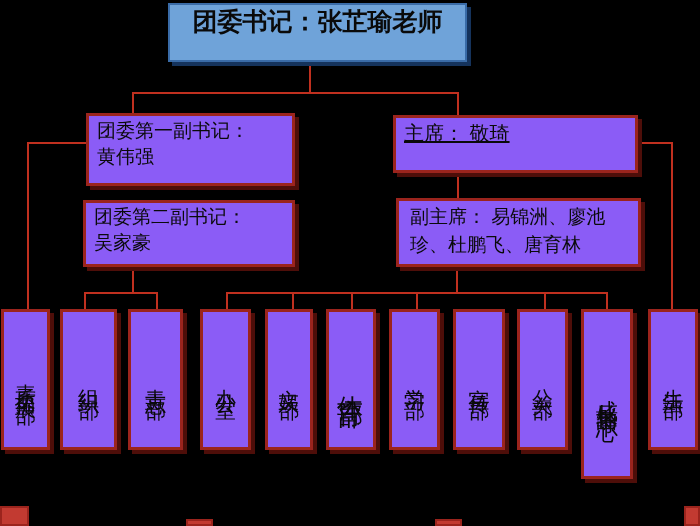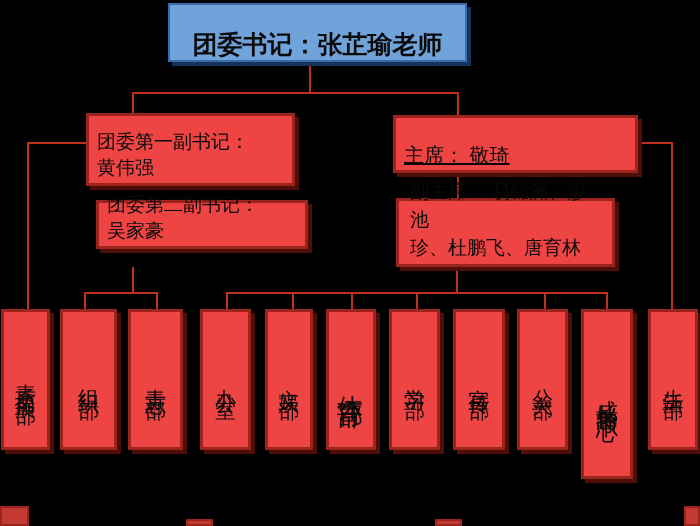--- a/index.html
+++ b/index.html
@@ -9,31 +9,31 @@
     background:#000000;
     overflow:hidden;
     font-family:"Liberation Sans","DejaVu Sans",sans-serif;
   }
   .node{
     position:absolute;
     box-sizing:border-box;
     color:#0a0a0a;
   }
   .red{
-    background:#ef4444;
+    background:#8b5cf6;
     border:3px solid #9B241D;
     box-shadow:4px 4px 0 #4E0E09;
   }
   .blue{
     background:#6FA3D9;
     border:2px solid #3A6CA8;
     box-shadow:4px 4px 0 #15335C;
   }
   .htext{
-    display:flex;flex-direction:column;justify-content:flex-end;
+    display:flex;flex-direction:column;justify-content:flex-start;
     white-space:pre-line;
     font-size:19px;line-height:26px;
     padding:2px 8px;
   }
   .title{
     align-items:center;
     font-weight:bold;
     font-size:25px;line-height:28px;
     white-space:nowrap;
   }
@@ -83,26 +83,26 @@
   <div class="line" style="left:544px;top:292px;width:2px;height:17px;"></div>
   <div class="line" style="left:606px;top:292px;width:2px;height:17px;"></div>
 
   <div class="node blue htext title" style="left:168px;top:3px;width:299px;height:59px;">
     <span>团委书记：张芷瑜老师</span>
   </div>
 
   <div class="node red htext" style="left:86px;top:113px;width:209px;height:73px;">团委第一副书记：
 黄伟强</div>
 
-  <div class="node red htext" style="left:96px;top:200px;width:212px;height:49px;">团委第二副书记：
+  <div class="node red htext" style="left:83px;top:200px;width:212px;height:67px;font-family:Liberation Mono, monospace;">团委第二副书记：
 吴家豪</div>
 
   <div class="node red htext" style="left:393px;top:115px;width:245px;height:58px;font-size:20px;text-decoration:underline;">主席： 敬琦</div>
 
-  <div class="node red htext" style="left:396px;top:198px;width:219px;height:69px;line-height:28px;padding-left:11px;">副主席： 易锦洲、廖池
+  <div class="node red htext" style="left:396px;top:198px;width:245px;height:69px;line-height:28px;padding-left:11px;">副主席： 易锦洲、廖池
 珍、杜鹏飞、唐育林</div>
 
   <div class="node red dept" style="left:1px;width:49px;">
     <span class="vtext">素质拓展部</span>
   </div>
   <div class="node red dept" style="left:60px;width:57px;">
     <span class="vtext">组织部</span>
   </div>
   <div class="node red dept" style="left:128px;width:55px;">
     <span class="vtext">青志部</span>

